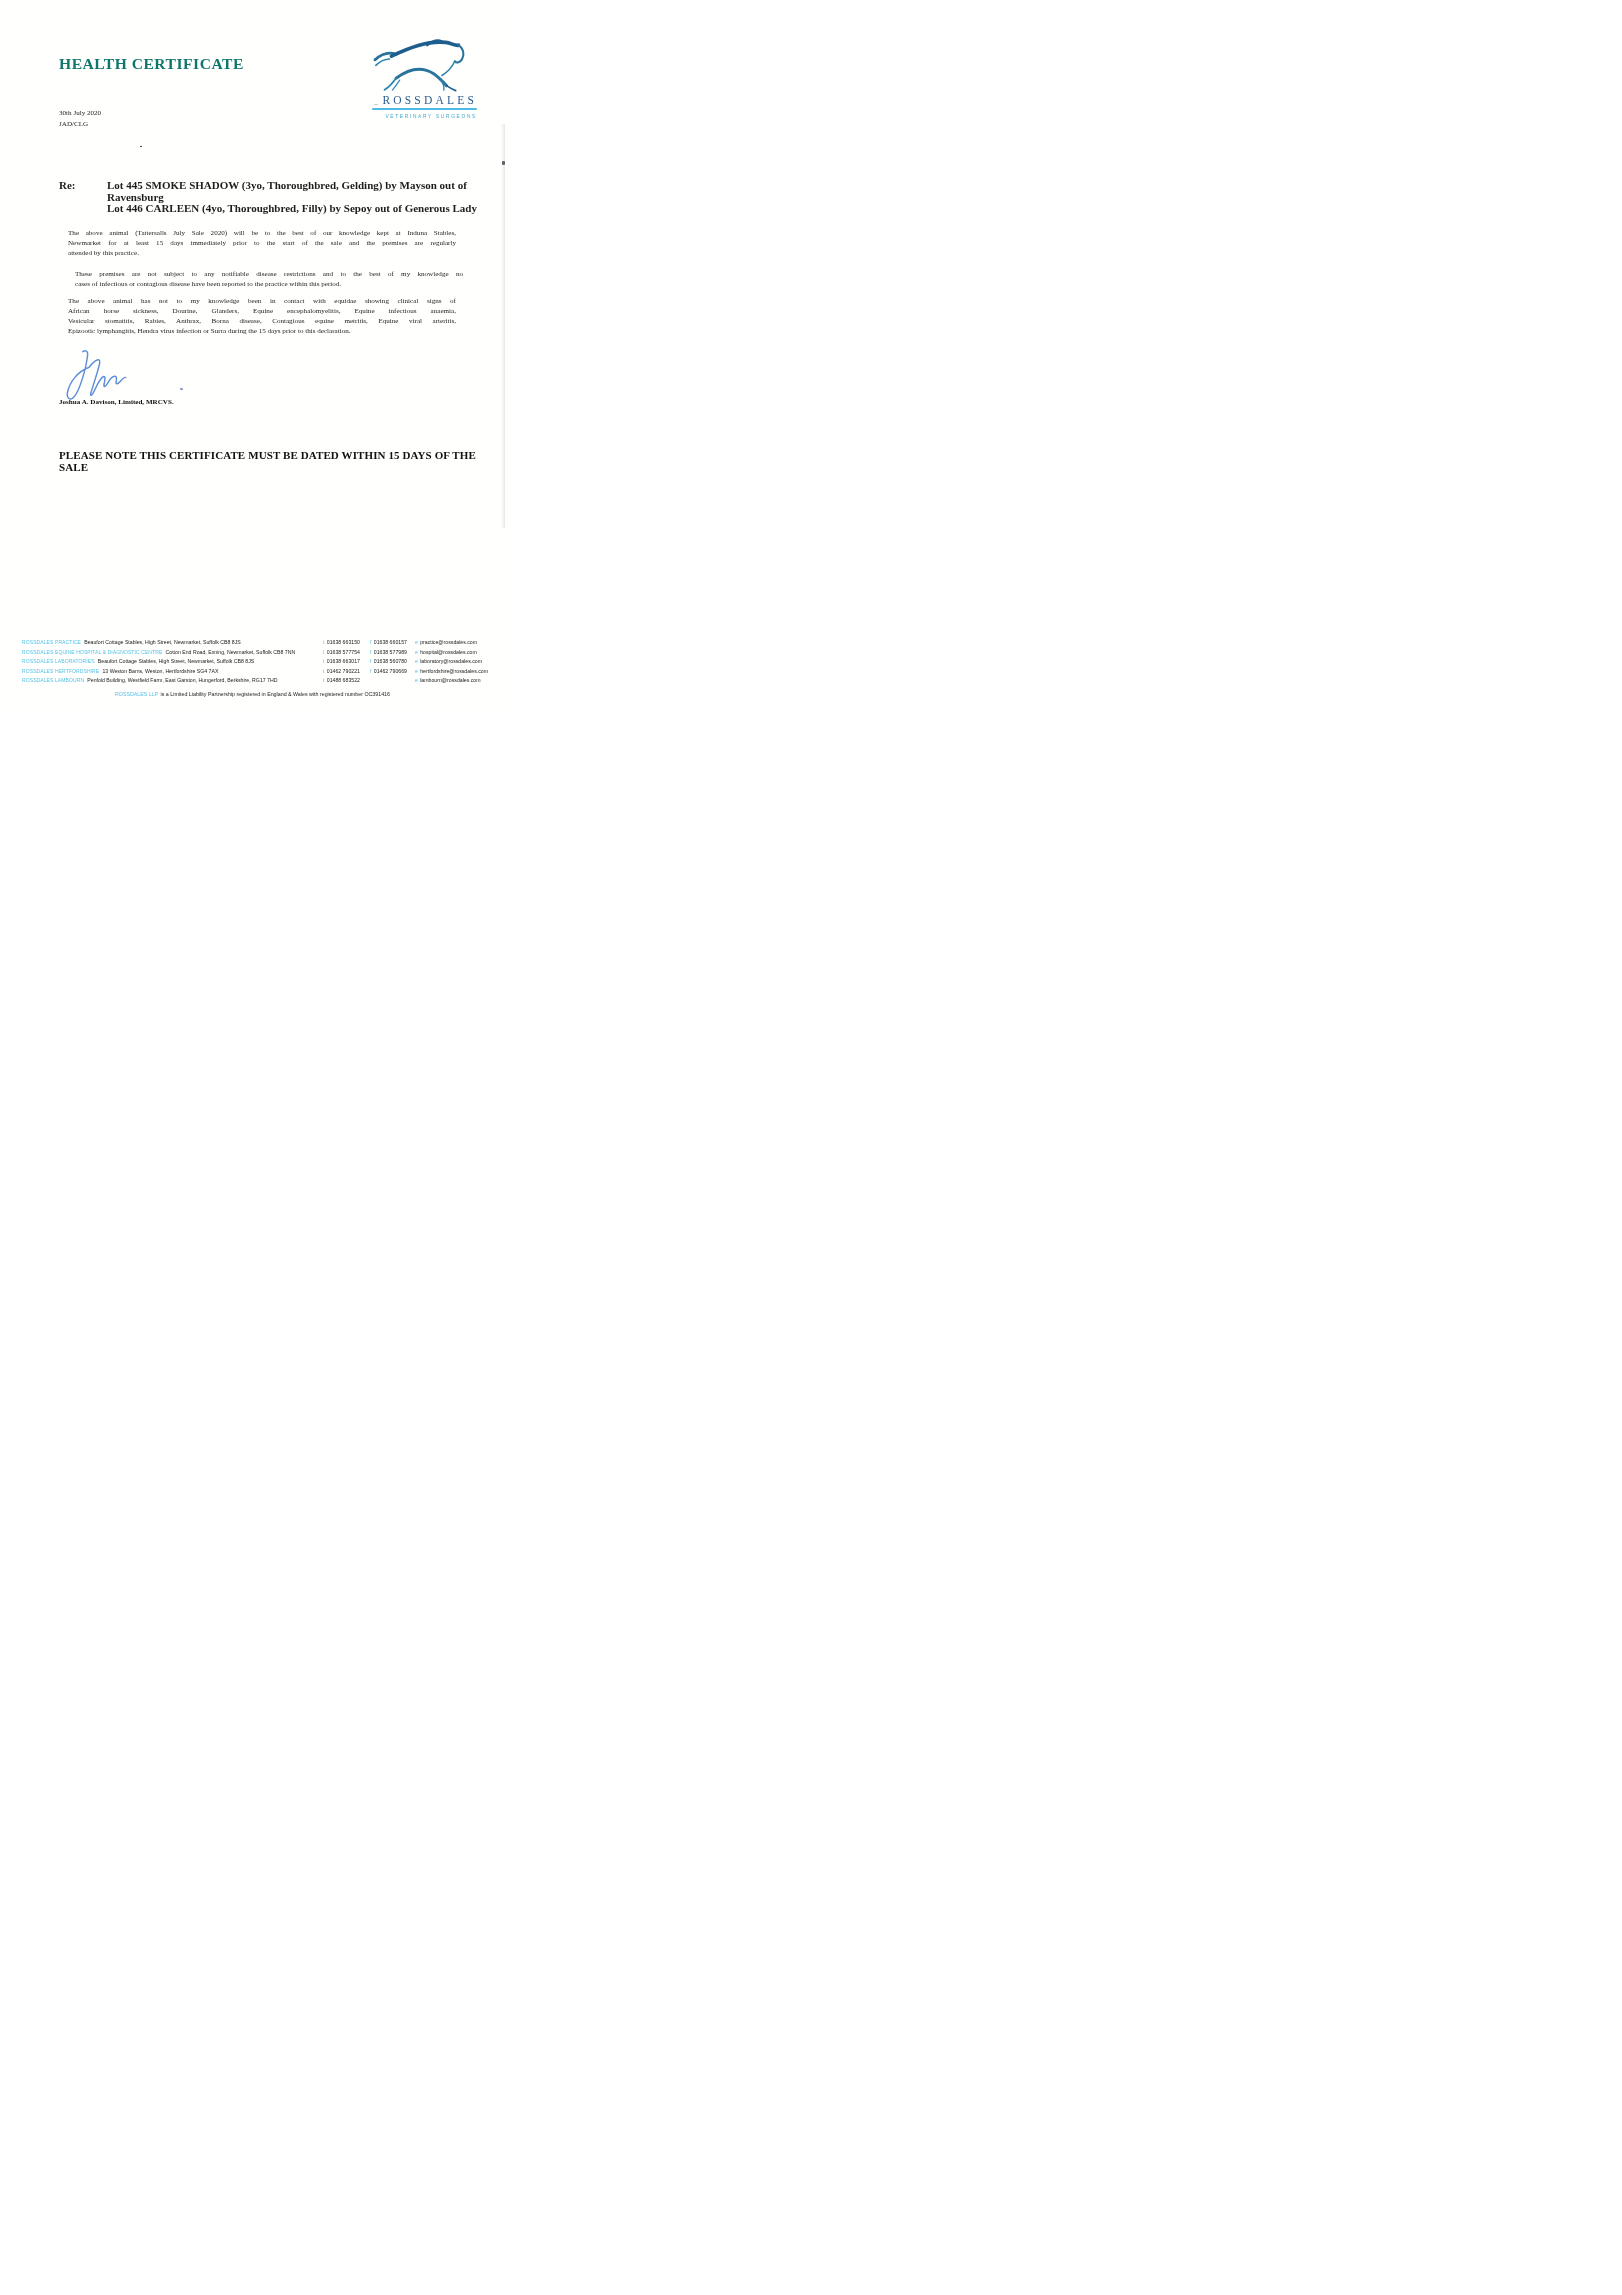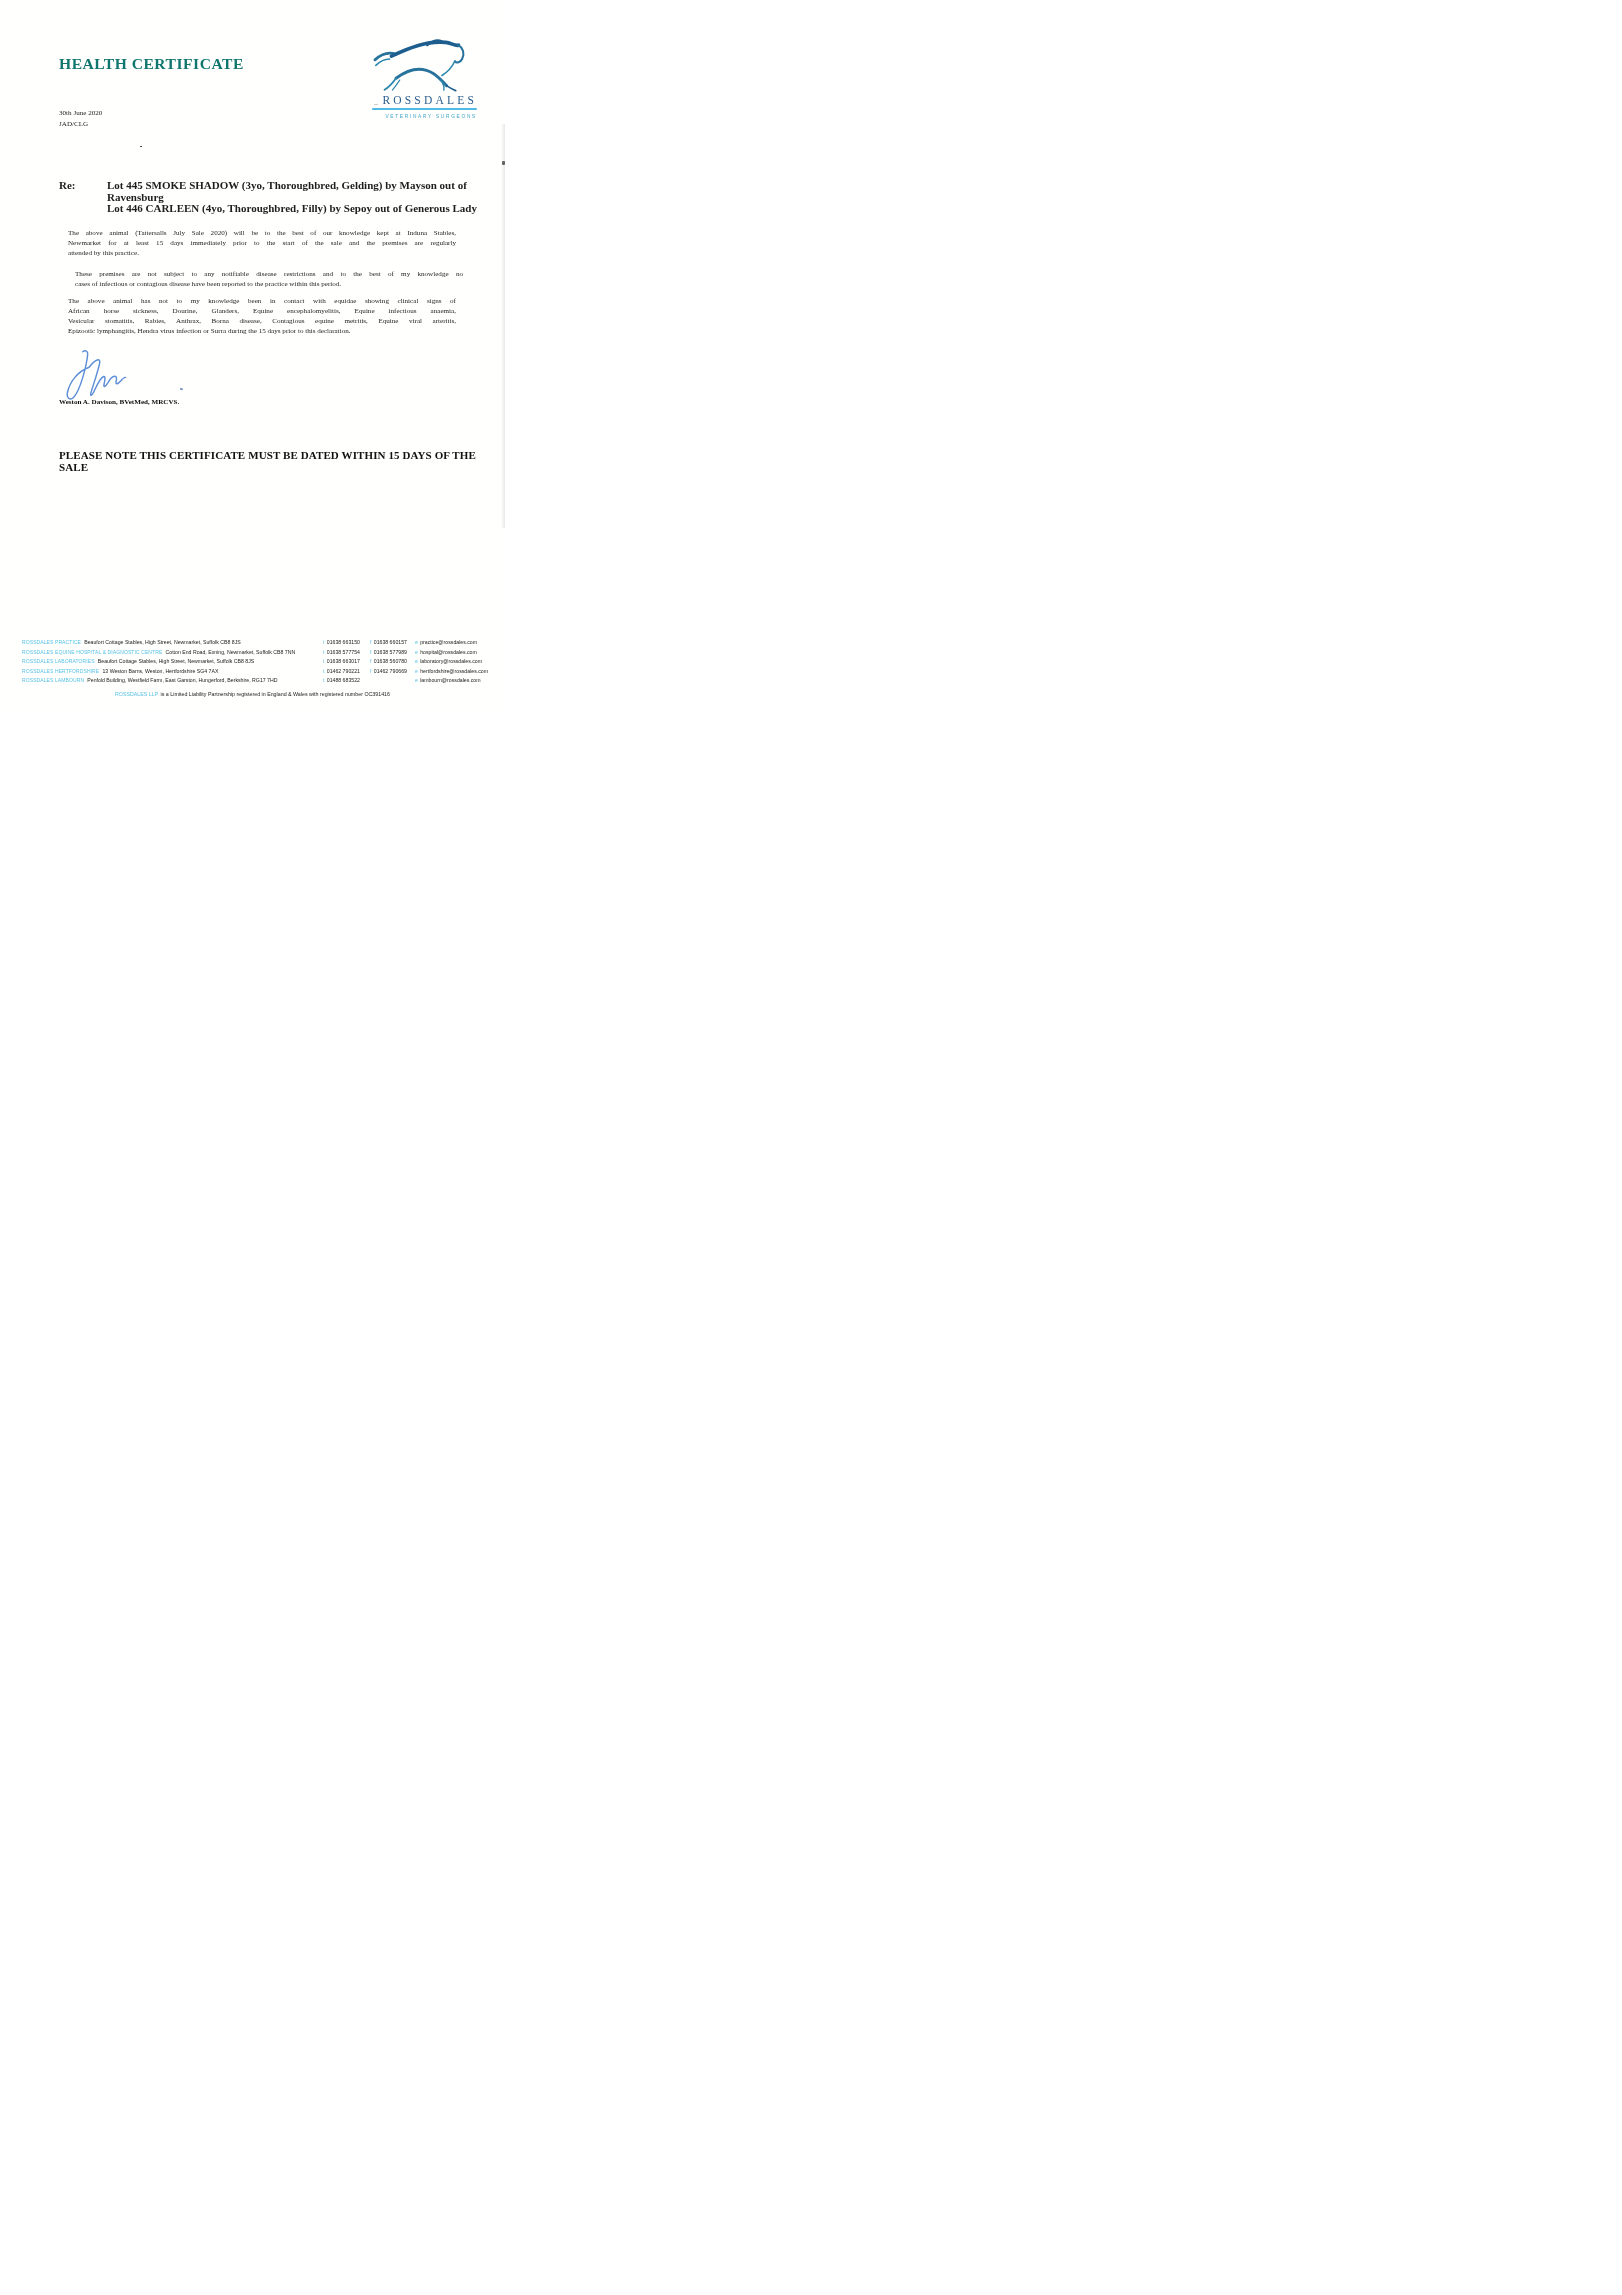--- a/index.html
+++ b/index.html
@@ -83,21 +83,21 @@
         <path d="M162,108 C168,112 174,116 182,119" stroke="#1d5e8f" stroke-width="3.5"></path>
         <path d="M150,96 C156,106 158,112 156,118" stroke="#2b86ad" stroke-width="3"></path>
       </g>
     </svg>
     <div class="logo-word">ROSSDALES</div>
     <div class="logo-rule"></div>
     <div class="logo-tag">VETERINARY SURGEONS</div>
   </div>
 
   <div class="date-block">
-    <div>30th June 2020</div>
+    <div>30th July 2020</div>
     <div>JAD/CLG</div>
   </div>
 
   <div class="dot-artifact"></div>
   <div class="smudge"></div>
 
   <div class="re-block">
     <span class="re-label">Re:</span>
     <div class="re-lines">
       <div>Lot 445 SMOKE SHADOW (3yo, Thoroughbred, Gelding) by Mayson out of Ravensburg</div>
@@ -125,21 +125,21 @@
 
   <svg class="signature" width="138" height="54" viewBox="0 0 300 118" aria-hidden="true">
     <path d="M64,6 C70,2 76,4 75,12 C72,40 58,92 44,106 C36,114 28,106 31,94
              C36,72 52,50 78,40 C92,22 104,18 101,32 C96,54 86,82 82,96
              C80,104 84,103 90,90 C96,77 104,62 110,60 C114,59 113,68 111,76
              C109,84 113,84 119,74 C124,65 130,58 136,60 C139,62 138,68 137,72
              C136,78 141,77 147,70 C151,65 155,62 158,62" fill="none" stroke="#5d8ed8" stroke-width="3.2" stroke-linecap="round"></path>
   </svg>
   <div class="sig-mark"></div>
 
-  <div class="sig-name">Weston A. Davison, BVetMed, MRCVS.</div>
+  <div class="sig-name">Joshua A. Davison, Limited, MRCVS.</div>
 
   <div class="notice">PLEASE NOTE THIS CERTIFICATE MUST BE DATED WITHIN 15 DAYS OF THE SALE</div>
 
   <div class="footer">
 
     <div class="office-row">
       <span class="oname">ROSSDALES PRACTICE</span><span class="oaddr">Beaufort Cottage Stables, High Street, Newmarket, Suffolk CB8 8JS</span>
       <span class="cell t"><span class="cl">t</span><span class="cn">01638 663150</span></span>
       <span class="cell f"><span class="cl">f</span><span class="cn">01638 660157</span></span>
       <span class="cell e"><span class="cl">e</span><span class="cn">practice@rossdales.com</span></span>

